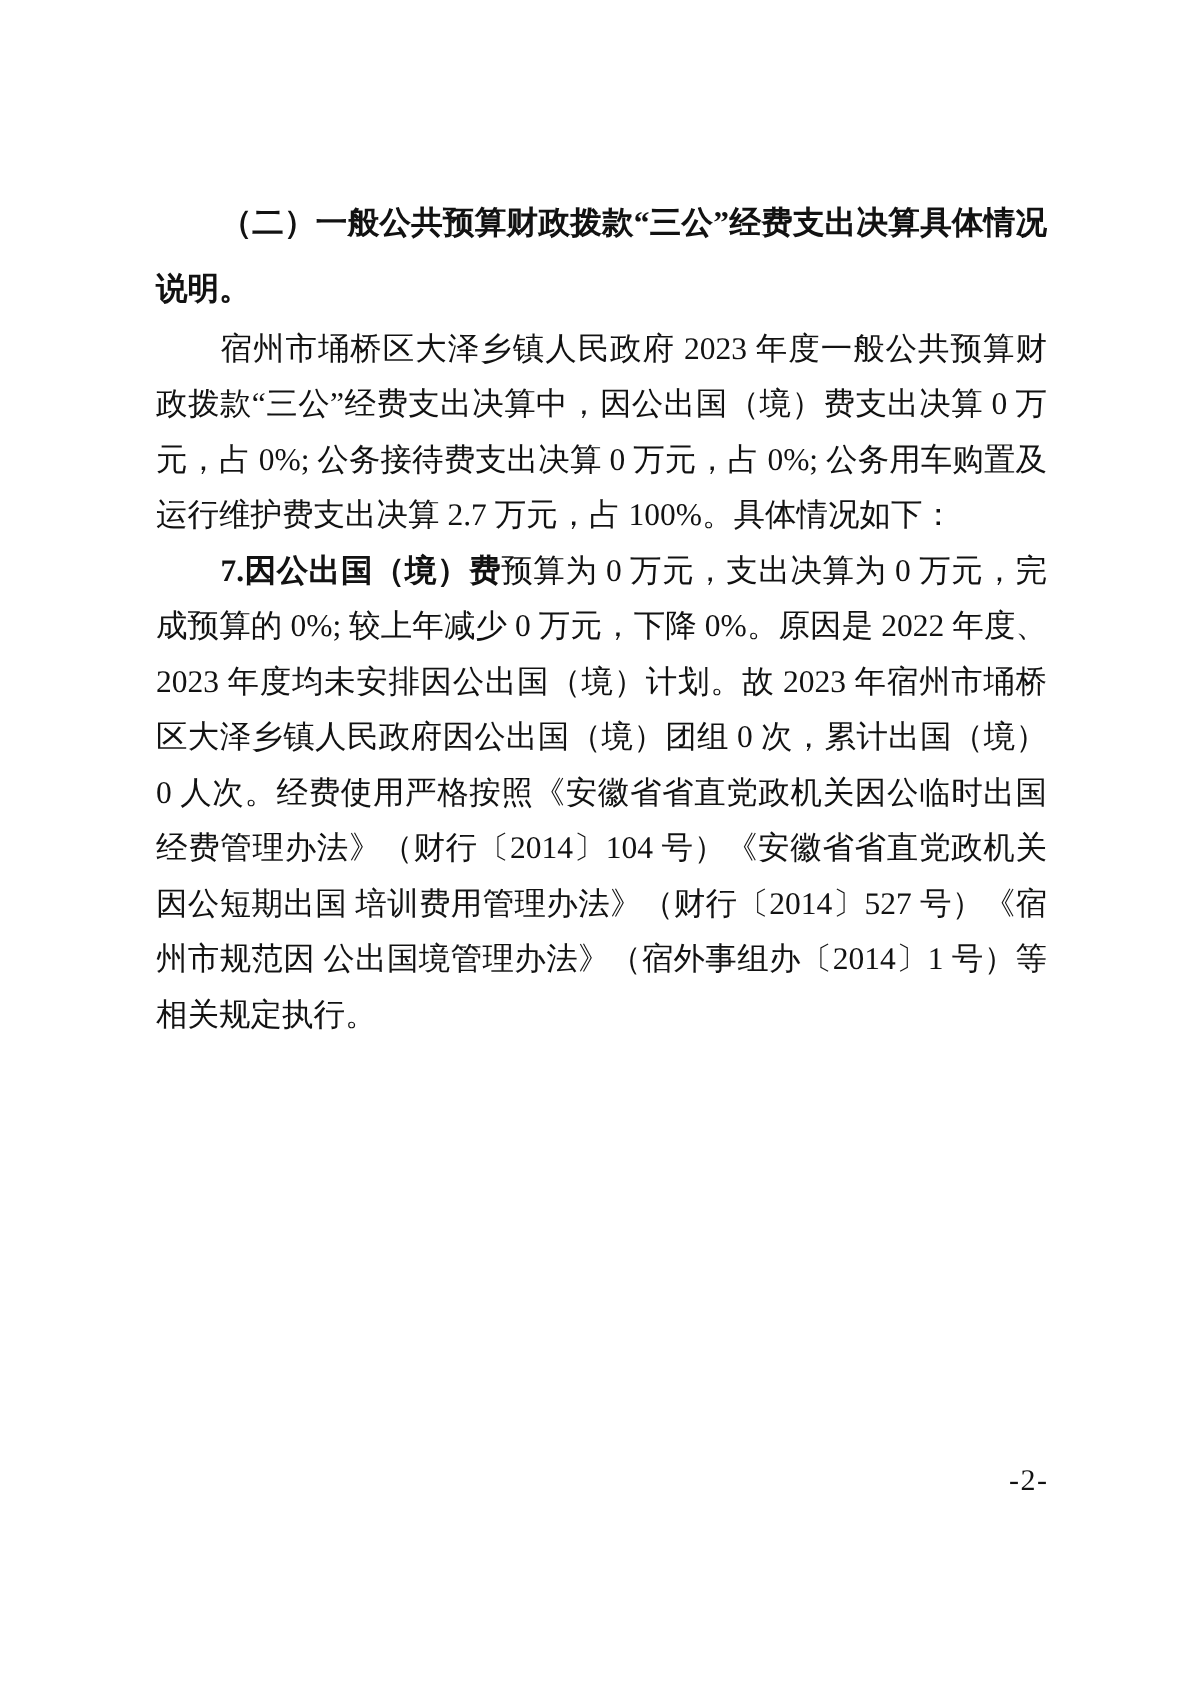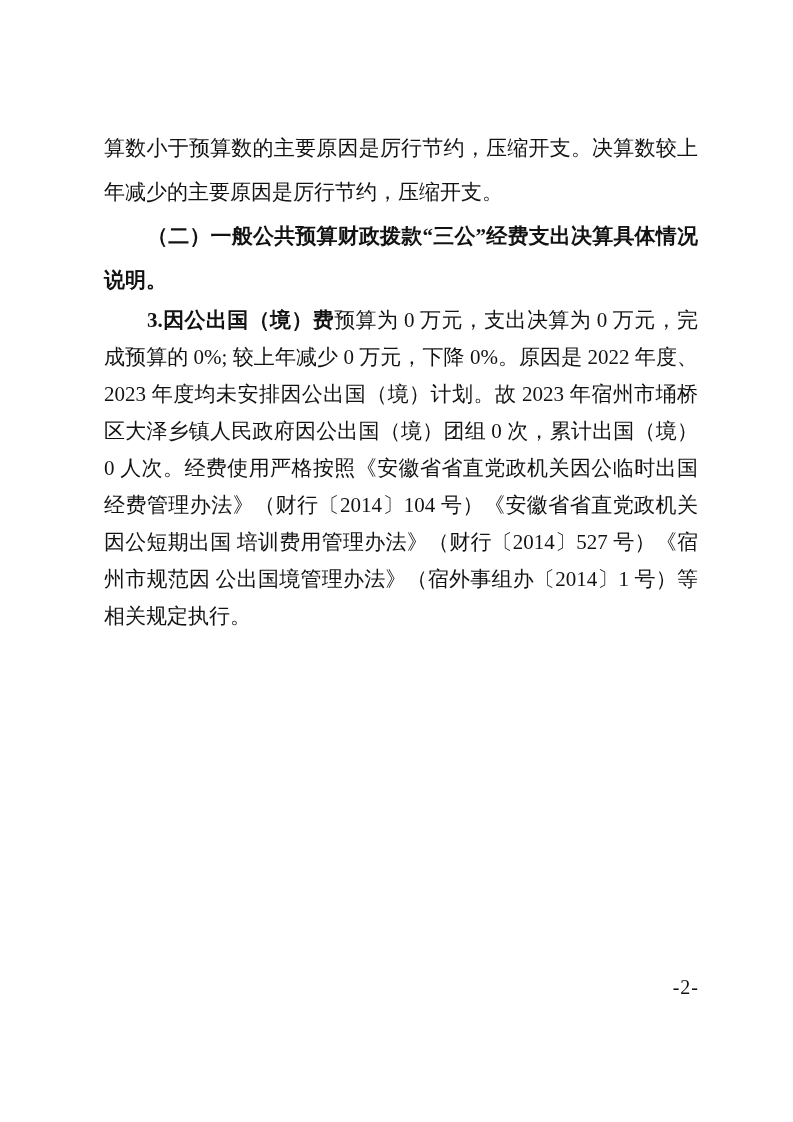--- a/index.html
+++ b/index.html
@@ -46,18 +46,18 @@
     font-size: 20px;
     color: #121212;
     letter-spacing: 1px;
   }
 </style>
 </head>
 <body>
 
 <div class="page">
   <div class="content">
-      <p class="para loose"><span class="run-normal">算数小于预算数的主要原因是厉行节约，压缩开支。决算数较上年减少的主要原因是厉行节约，压缩开支。</span></p>
       <p class="para indent loose"><span class="run-bold">（二）一般公共预算财政拨款“三公”经费支出决算具体情况说明。</span></p>
-      <p class="para indent"><span class="run-bold">3.因公出国（境）费</span><span class="run-normal">预算为 0 万元，支出决算为 0 万元，完成预算的 0%; 较上年减少 0 万元，下降 0%。原因是 2022 年度、2023 年度均未安排因公出国（境）计划。故 2023 年宿州市埇桥区大泽乡镇人民政府因公出国（境）团组 0 次，累计出国（境）0 人次。经费使用严格按照《安徽省省直党政机关因公临时出国经费管理办法》（财行〔2014〕104 号）《安徽省省直党政机关因公短期出国 培训费用管理办法》（财行〔2014〕527 号）《宿州市规范因 公出国境管理办法》（宿外事组办〔2014〕1 号）等相关规定执行。</span></p>
+      <p class="para indent"><span class="run-normal">宿州市埇桥区大泽乡镇人民政府 2023 年度一般公共预算财政拨款“三公”经费支出决算中，因公出国（境）费支出决算 0 万元，占 0%; 公务接待费支出决算 0 万元，占 0%; 公务用车购置及运行维护费支出决算 2.7 万元，占 100%。具体情况如下：</span></p>
+      <p class="para indent"><span class="run-bold">7.因公出国（境）费</span><span class="run-normal">预算为 0 万元，支出决算为 0 万元，完成预算的 0%; 较上年减少 0 万元，下降 0%。原因是 2022 年度、2023 年度均未安排因公出国（境）计划。故 2023 年宿州市埇桥区大泽乡镇人民政府因公出国（境）团组 0 次，累计出国（境）0 人次。经费使用严格按照《安徽省省直党政机关因公临时出国经费管理办法》（财行〔2014〕104 号）《安徽省省直党政机关因公短期出国 培训费用管理办法》（财行〔2014〕527 号）《宿州市规范因 公出国境管理办法》（宿外事组办〔2014〕1 号）等相关规定执行。</span></p>
     </div>
   <div class="page-number">-2-</div>
 </div>
 
 </body></html>

